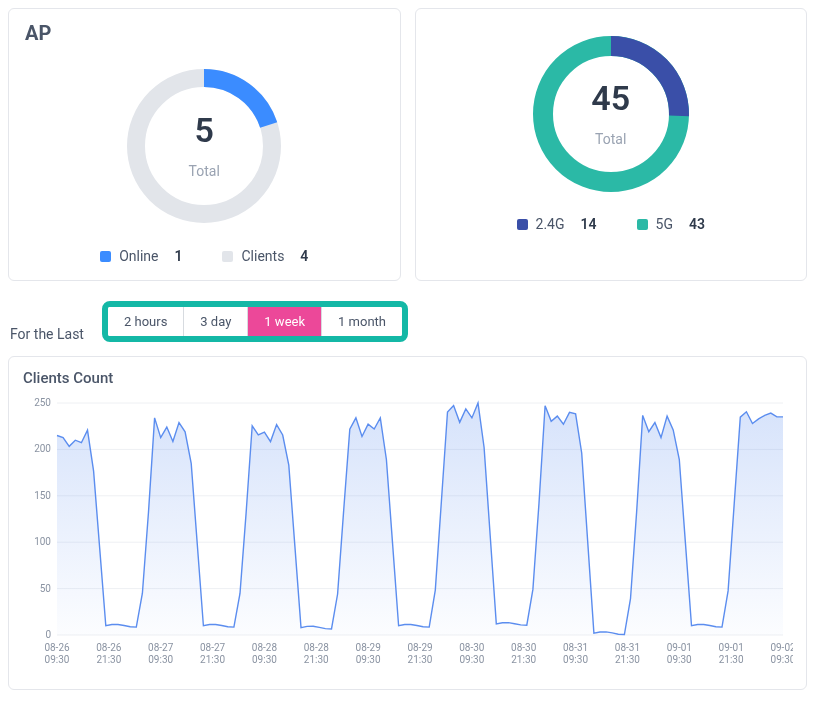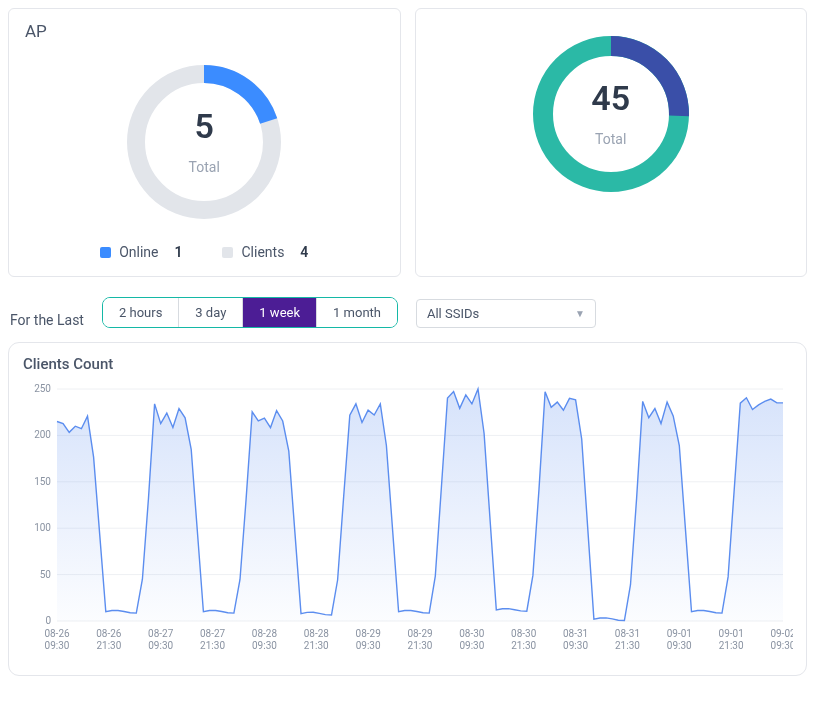--- a/index.html
+++ b/index.html
@@ -17,23 +17,23 @@
     margin-bottom: 20px;
   }
   .card {
     border: 1px solid #e4e6eb;
     border-radius: 6px;
     background: #fff;
     padding: 12px 16px 16px 16px;
     flex: 1;
   }
   .card-title {
-    font-size: 17px;
-    color: #4a5568;
-    font-weight: 400;
+    font-size: 20px;
+    color: #4a5568;
+    font-weight: 700;
     margin-bottom: 8px;
   }
   .donut-box {
     display: flex;
     justify-content: center;
     align-items: center;
     position: relative;
     height: 185px;
   }
   .donut-center {
@@ -79,54 +79,54 @@
     display: flex;
     align-items: flex-end;
     gap: 18px;
     margin-bottom: 14px;
     font-size: 14px;
     padding: 0 2px;
   }
   .lbl { color: #4a5568; }
   .seg {
     display: flex;
-    border: 1px solid #14b8a6;
+    border: 6px solid #14b8a6;
     border-radius: 8px;
     overflow: hidden;
   }
   .seg button {
     background: #fff;
     border: none;
     border-right: 1px solid #d7dbe0;
     padding: 7px 16px;
     font-size: 13px;
     color: #4a5568;
     cursor: pointer;
     font-family: inherit;
   }
   .seg button:last-child { border-right: none; }
   .seg button.active {
-    background: #4c1d95;
+    background: #ec4899;
     color: #fff;
   }
   .dropdown {
     border: 1px solid #d7dbe0;
     border-radius: 4px;
     padding: 6px 10px;
     min-width: 180px;
     display: flex;
     justify-content: space-between;
     align-items: center;
     font-size: 13px;
     color: #4a5568;
     cursor: pointer;
   }
   .chart-card {
     border: 1px solid #e4e6eb;
-    border-radius: 11px;
+    border-radius: 6px;
     padding: 12px 14px 10px 14px;
   }
   .chart-title {
     font-size: 15px;
     color: #4a5568;
     font-weight: 500;
     margin-bottom: 8px;
   }
   .axis-text { font-size: 10px; fill: #8a93a2; }
   .grid-line { stroke: #eef0f3; stroke-width: 1; }
@@ -171,34 +171,42 @@
       <svg width="170" height="170" viewBox="0 0 170 170">
 
         <circle cx="85" cy="85" r="68" fill="none" stroke="#2bb9a6" stroke-width="20"></circle>
         <path d="M85 17 A68 68 0 0 1 152.97 86.9" fill="none" stroke="#3a4fa8" stroke-width="20"></path>
       </svg>
       <div class="donut-center">
         <div class="donut-num">45</div>
         <div class="donut-label">Total</div>
       </div>
     </div>
+    <div class="legend-row">
+      <div class="legend-item">
+        <span class="swatch" style="background:#3a4fa8"></span>
+        <span>2.4G</span>
+        <span class="legend-val">14</span>
+      </div>
+      <div class="legend-item">
+        <span class="swatch" style="background:#2bb9a6"></span>
+        <span>5G</span>
+        <span class="legend-val">43</span>
+      </div>
+    </div>
   </div>
 </div>
 
 <div class="controls-row">
   <span class="lbl">For the Last</span>
   <div class="seg">
     <button>2 hours</button>
     <button>3 day</button>
     <button class="active">1 week</button>
     <button>1 month</button>
-  </div>
-  <div class="dropdown">
-    <span>All SSIDs</span>
-    <span class="caret">▼</span>
   </div>
 </div>
 
 <div class="chart-card">
   <div class="chart-title">Clients Count</div>
   <svg id="cc-chart" width="770" height="280">
     <defs>
       <linearGradient id="grad" x1="0" y1="0" x2="0" y2="1">
         <stop offset="0%" stop-color="#5b8def" stop-opacity="0.25"></stop>
         <stop offset="100%" stop-color="#5b8def" stop-opacity="0.02"></stop>

